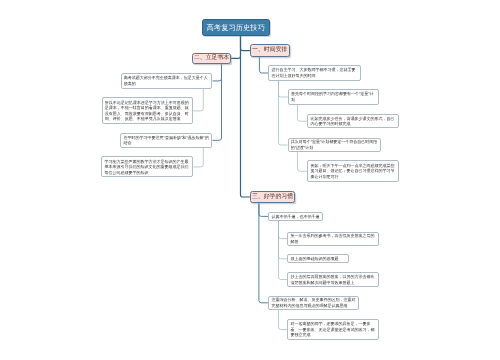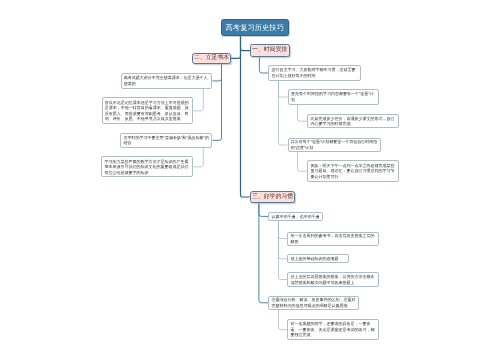--- a/index.html
+++ b/index.html
@@ -44,21 +44,21 @@
 <path d="M 221.50 64.30 L 221.50 137.90 Q 221.50 140.30 219.10 140.30 L 212.50 140.30" fill="none" stroke="#4b7d97" stroke-width="0.95" stroke-linecap="butt"></path>
 <path d="M 203.30 88.70 L 203.30 108.50 Q 203.30 110.90 200.90 110.90 L 193.30 110.90" fill="none" stroke="#9fb8c6" stroke-width="0.7" stroke-linecap="butt"></path>
 <path d="M 203.30 147.90 L 203.30 164.50 Q 203.30 166.90 200.90 166.90 L 193.50 166.90" fill="none" stroke="#9fb8c6" stroke-width="0.7" stroke-linecap="butt"></path>
 <path d="M 258.90 203.40 L 258.90 214.00 Q 258.90 216.40 261.30 216.40 L 268.30 216.40" fill="none" stroke="#4b7d97" stroke-width="0.95" stroke-linecap="butt"></path>
 <path d="M 258.90 203.40 L 258.90 300.40 Q 258.90 302.80 261.30 302.80 L 268.40 302.80" fill="none" stroke="#4b7d97" stroke-width="0.95" stroke-linecap="butt"></path>
 <path d="M 278.50 221.30 L 278.50 236.20 Q 278.50 238.60 280.90 238.60 L 287.40 238.60" fill="none" stroke="#9fb8c6" stroke-width="0.7" stroke-linecap="butt"></path>
 <path d="M 278.50 221.30 L 278.50 256.40 Q 278.50 258.80 280.90 258.80 L 287.40 258.80" fill="none" stroke="#9fb8c6" stroke-width="0.7" stroke-linecap="butt"></path>
 <path d="M 278.50 221.30 L 278.50 277.10 Q 278.50 279.50 280.90 279.50 L 287.40 279.50" fill="none" stroke="#9fb8c6" stroke-width="0.7" stroke-linecap="butt"></path>
 <path d="M 278.50 310.10 L 278.50 327.15 Q 278.50 329.55 280.90 329.55 L 287.40 329.55" fill="none" stroke="#9fb8c6" stroke-width="0.7" stroke-linecap="butt"></path>
 </svg>
-<div class="node root" style="left:221px;top:18.5px;width:67.5px;height:17.0px;">
+<div class="node root" style="left:202px;top:18.5px;width:67.5px;height:17.0px;">
       <span class="tx">高考复习历史技巧</span>
     </div>
 <div class="node lvl1" style="left:249.9px;top:44.2px;width:39.7px;height:12.9px;">
       <span class="tx">一、时间安排</span>
     </div>
 <div class="node leaf" style="left:268.4px;top:65.4px;width:92.6px;height:15.2px;">
       <span class="tx">进行自主学习、大多数同学都不习惯，这就需要在计划上做好每天的时间</span>
     </div>
 <div class="node leaf" style="left:287.8px;top:89.2px;width:91.5px;height:15.6px;">
       <span class="tx">首先每个时间段的学习内容都要有一个“定量”计划</span>

